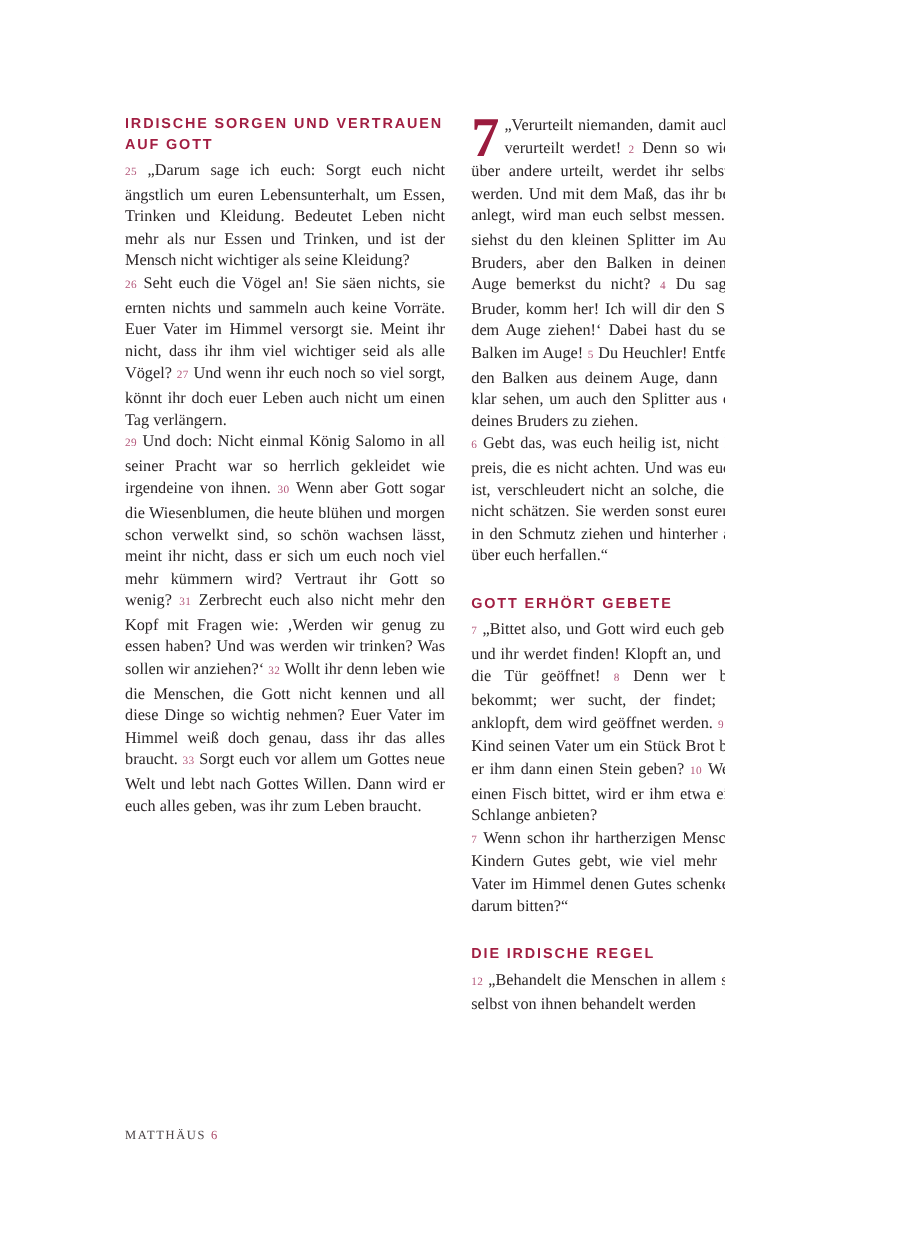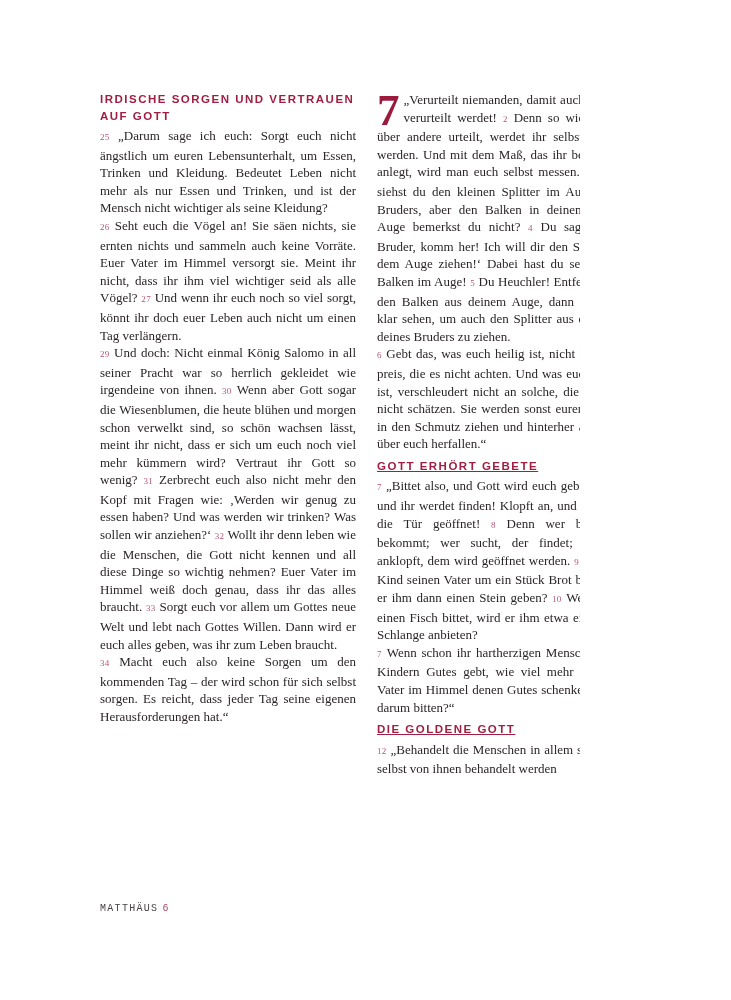--- a/index.html
+++ b/index.html
@@ -36,22 +36,21 @@
     font-family: "Liberation Sans", sans-serif;
     font-size: 11.5px;
     font-weight: 600;
     letter-spacing: 1.5px;
     line-height: 16.5px;
     color: #a11e42;
     text-align: left;
     margin: 0 0 3px 0;
   }
   .column .para + .section-heading {
-    margin-top: 5px;
-    text-decoration: underline;
+    margin-top: 22px;
   }
   .para {
     margin: 0;
   }
   .verse-num {
     font-size: 9px;
     color: #b4577a;
     letter-spacing: 0.3px;
   }
   .dropcap {
@@ -64,21 +63,21 @@
     color: #9b1b3e;
   }
   .footer {
     position: absolute;
     left: 100px;
     top: 903px;
     width: 533px;
     display: flex;
     justify-content: space-between;
     align-items: center;
-    font-family: Liberation Mono, monospace;
+    font-family: Liberation Serif, serif;
     font-size: 10px;
     color: #4a4346;
   }
   .footer-book {
     letter-spacing: 1.3px;
   }
   .footer-chapter {
     color: #ac4a68;
     letter-spacing: 1.3px;
     margin-left: 4px;
@@ -90,29 +89,28 @@
 </head>
 <body>
 
 <div class="page">
   <div class="content">
     <div class="column">
         <div class="section-heading">IRDISCHE SORGEN UND VERTRAUEN AUF GOTT</div>
         <p class="para"><span class="verse-num">25</span>&nbsp;<span>„Darum sage ich euch: Sorgt euch nicht ängstlich um euren Lebensunterhalt, um Essen, Trinken und Kleidung. Bedeutet Leben nicht mehr als nur Essen und Trinken, und ist der Mensch nicht wichtiger als seine Kleidung?</span></p>
         <p class="para"><span class="verse-num">26</span>&nbsp;<span>Seht euch die Vögel an! Sie säen nichts, sie ernten nichts und sammeln auch keine Vorräte. Euer Vater im Himmel versorgt sie. Meint ihr nicht, dass ihr ihm viel wichtiger seid als alle Vögel?</span> <span class="verse-num">27</span>&nbsp;<span>Und wenn ihr euch noch so viel sorgt, könnt ihr doch euer Leben auch nicht um einen Tag verlängern.</span></p>
         <p class="para"><span class="verse-num">29</span>&nbsp;<span>Und doch: Nicht einmal König Salomo in all seiner Pracht war so herrlich gekleidet wie irgendeine von ihnen.</span> <span class="verse-num">30</span>&nbsp;<span>Wenn aber Gott sogar die Wiesenblumen, die heute blühen und morgen schon verwelkt sind, so schön wachsen lässt, meint ihr nicht, dass er sich um euch noch viel mehr kümmern wird? Vertraut ihr Gott so wenig?</span> <span class="verse-num">31</span>&nbsp;<span>Zerbrecht euch also nicht mehr den Kopf mit Fragen wie: ‚Werden wir genug zu essen haben? Und was werden wir trinken? Was sollen wir anziehen?‘</span> <span class="verse-num">32</span>&nbsp;<span>Wollt ihr denn leben wie die Menschen, die Gott nicht kennen und all diese Dinge so wichtig nehmen? Euer Vater im Himmel weiß doch genau, dass ihr das alles braucht.</span> <span class="verse-num">33</span>&nbsp;<span>Sorgt euch vor allem um Gottes neue Welt und lebt nach Gottes Willen. Dann wird er euch alles geben, was ihr zum Leben braucht.</span></p>
-        <p class="para"><span class="verse-num">34</span>&nbsp;<span>Macht euch also keine Sorgen um den kommenden Tag – der wird schon für sich selbst sorgen. Es reicht, dass jeder Tag seine eigenen Herausforderungen hat.“</span></p>
       </div>
     <div class="column">
         <p class="para"><span class="dropcap">7</span><span>„Verurteilt niemanden, damit auch ihr nicht verurteilt werdet!</span> <span class="verse-num">2</span>&nbsp;<span>Denn so wie ihr jetzt über andere urteilt, werdet ihr selbst beurteilt werden. Und mit dem Maß, das ihr bei anderen anlegt, wird man euch selbst messen.</span> <span class="verse-num">3</span>&nbsp;<span>Warum siehst du den kleinen Splitter im Auge deines Bruders, aber den Balken in deinem eigenen Auge bemerkst du nicht?</span> <span class="verse-num">4</span>&nbsp;<span>Du sagst: ‚Mein Bruder, komm her! Ich will dir den Splitter aus dem Auge ziehen!‘ Dabei hast du selbst einen Balken im Auge!</span> <span class="verse-num">5</span>&nbsp;<span>Du Heuchler! Entferne zuerst den Balken aus deinem Auge, dann kannst du klar sehen, um auch den Splitter aus dem Auge deines Bruders zu ziehen.</span></p>
         <p class="para"><span class="verse-num">6</span>&nbsp;<span>Gebt das, was euch heilig ist, nicht Menschen preis, die es nicht achten. Und was euch kostbar ist, verschleudert nicht an solche, die den Wert nicht schätzen. Sie werden sonst euren Glauben in den Schmutz ziehen und hinterher auch noch über euch herfallen.“</span></p>
         <div class="section-heading">GOTT ERHÖRT GEBETE</div>
         <p class="para"><span class="verse-num">7</span>&nbsp;<span>„Bittet also, und Gott wird euch geben! Sucht, und ihr werdet finden! Klopft an, und euch wird die Tür geöffnet!</span> <span class="verse-num">8</span>&nbsp;<span>Denn wer bittet, der bekommt; wer sucht, der findet; und wer anklopft, dem wird geöffnet werden.</span> <span class="verse-num">9</span>&nbsp;<span>Wenn ein Kind seinen Vater um ein Stück Brot bittet, wird er ihm dann einen Stein geben?</span> <span class="verse-num">10</span>&nbsp;<span>Wenn es um einen Fisch bittet, wird er ihm etwa eine giftige Schlange anbieten?</span></p>
         <p class="para"><span class="verse-num">7</span>&nbsp;<span>Wenn schon ihr hartherzigen Menschen euren Kindern Gutes gebt, wie viel mehr wird euer Vater im Himmel denen Gutes schenken, die ihn darum bitten?“</span></p>
-        <div class="section-heading">DIE GOLDENE GOTT</div>
+        <div class="section-heading">DIE IRDISCHE REGEL</div>
         <p class="para"><span class="verse-num">12</span>&nbsp;<span>„Behandelt die Menschen in allem so, wie ihr selbst von ihnen behandelt werden</span></p>
       </div>
   </div>
   <div class="footer">
     <div>
       <span class="footer-book">MATTHÄUS</span><span class="footer-chapter">6</span>
     </div>
     <div class="footer-page">22</div>
   </div>
 </div>

